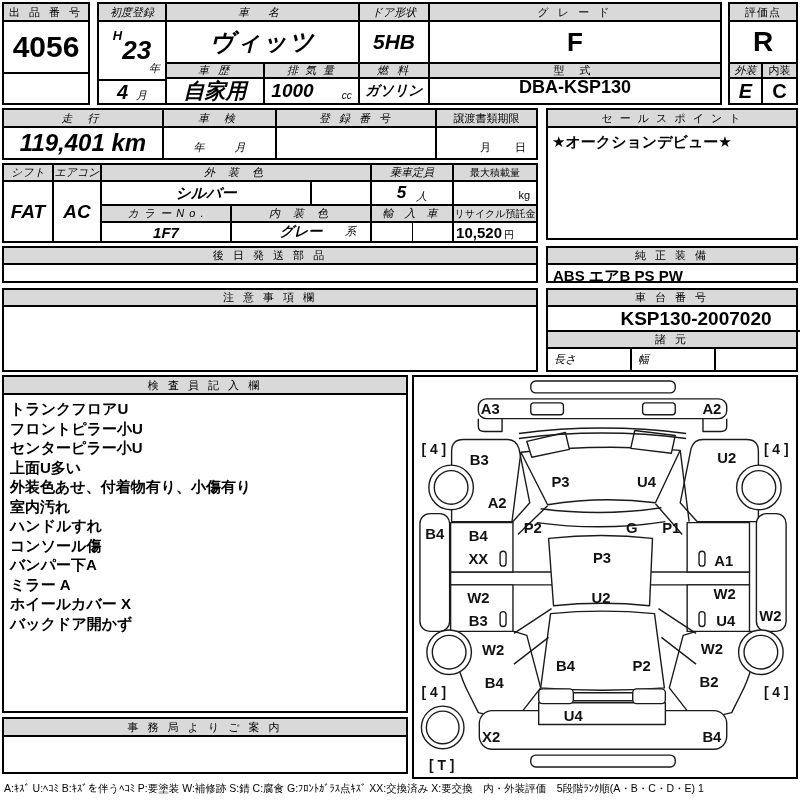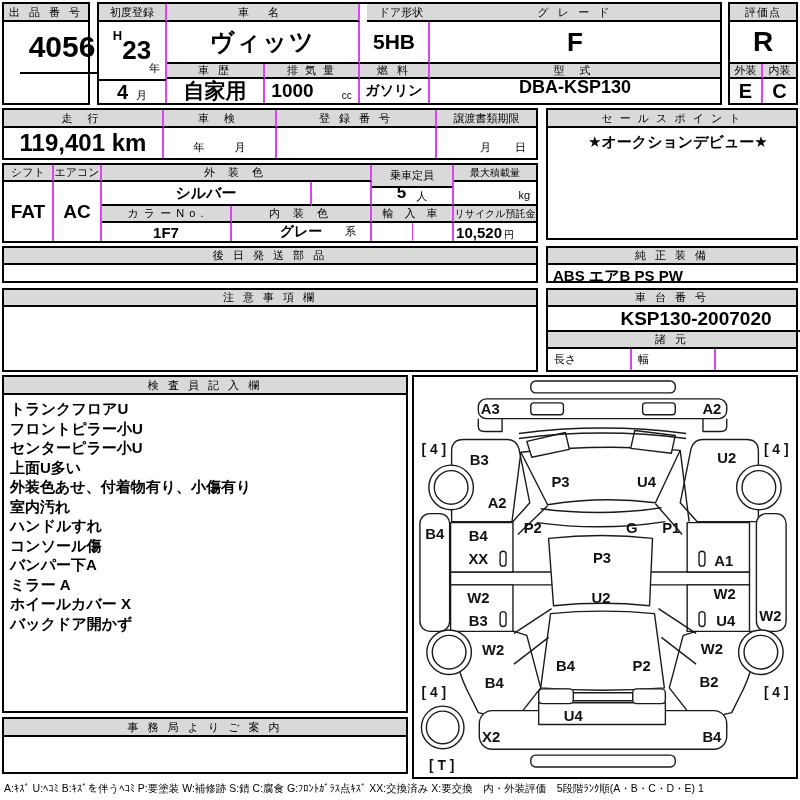--- a/index.html
+++ b/index.html
@@ -1,37 +1,37 @@
 <!DOCTYPE html>
 <html><head>
 <meta charset="utf-8">
 <style>
   html,body{margin:0;padding:0;background:#fff;}
   #sheet{position:relative;width:800px;height:800px;background:#fff;
          font-family:"Liberation Sans","DejaVu Sans",sans-serif;color:#000;}
   .box{position:absolute;box-sizing:border-box;border:2px solid #000;background:#fff;}
   .cell{position:absolute;box-sizing:border-box;display:flex;align-items:center;justify-content:center;overflow:hidden;white-space:nowrap;}
   .hd{background:#d9d9d9;font-size:11px;letter-spacing:3px;}
-  .br{border-right:2px solid #d946ef;}
+  .br{border-right:2px solid #000000;font-style:italic;}
   .bb{border-bottom:2px solid #000;}
   .v{font-weight:bold;}
   .small{font-size:11px;}
   .insp-line{font-weight:bold;font-size:15px;line-height:19.5px;white-space:nowrap;}
   #footer-legend{position:absolute;left:4px;top:782px;width:794px;font-size:10.5px;white-space:nowrap;}
   svg text{font-family:"Liberation Sans","DejaVu Sans",sans-serif;font-weight:bold;fill:#111;
            text-anchor:middle;dominant-baseline:central;}
 </style>
 </head>
 <body>
 
 <div id="sheet">
 
   <div class="box" style="left:2px;top:2px;width:88px;height:103px;">
     <div class="cell hd bb" style="left:0;top:0;width:84px;height:18px;">出 品 番 号</div>
-    <div class="cell v bb" style="left:0;top:18px;width:84px;height:52px;font-size:30px;margin-left:16px;">4056</div>
+    <div class="cell v bb" style="left:0;top:18px;width:84px;height:52px;font-size:30px;">4056</div>
   </div>
 
   <div class="box" style="left:97px;top:2px;width:625px;height:103px;">
     <div class="cell hd bb br" style="left:0;top:0;width:68px;height:18px;letter-spacing:0;">初度登録</div>
     <div class="cell br" style="left:0;top:18px;width:68px;height:57px;">
       <span class="v" style="font-size:13px;align-self:flex-start;margin-top:6px;">H</span>
       <span class="v" style="font-size:26px;">23</span>
       <span class="small" style="position:absolute;right:5px;bottom:3px;">年</span>
     </div>
     <div class="cell br" style="left:0;top:75px;width:68px;height:24px;border-top:2px solid #000;">
@@ -42,21 +42,21 @@
     <div class="cell hd bb br" style="left:68px;top:0;width:193px;height:18px;letter-spacing:8px;">車 名</div>
     <div class="cell v bb br" style="left:68px;top:18px;width:193px;height:42px;font-size:24px;letter-spacing:2px;">ヴィッツ</div>
     <div class="cell hd bb br" style="left:68px;top:60px;width:98px;height:15px;">車 歴</div>
     <div class="cell hd bb br" style="left:166px;top:60px;width:95px;height:15px;letter-spacing:2px;">排 気 量</div>
     <div class="cell v br" style="left:68px;top:75px;width:98px;height:24px;font-size:21px;">自家用</div>
     <div class="cell br" style="left:166px;top:75px;width:95px;height:24px;gap:24px;">
       <span class="v" style="font-size:19px;">1000</span>
       <span style="font-size:10px;margin-left:4px;margin-top:8px;">cc</span>
     </div>
 
-    <div class="cell hd bb br" style="left:261px;top:0;width:70px;height:18px;letter-spacing:0;margin-left:7px;">ドア形状</div>
+    <div class="cell hd bb br" style="left:261px;top:0;width:70px;height:18px;letter-spacing:0;">ドア形状</div>
     <div class="cell v bb br" style="left:261px;top:18px;width:70px;height:42px;font-size:21px;">5HB</div>
     <div class="cell hd bb br" style="left:261px;top:60px;width:70px;height:15px;">燃 料</div>
     <div class="cell v br" style="left:261px;top:75px;width:70px;height:24px;font-size:14px;">ガソリン</div>
 
     <div class="cell hd bb" style="left:331px;top:0;width:290px;height:18px;">グ レ ー ド</div>
     <div class="cell v bb" style="left:331px;top:18px;width:290px;height:42px;font-size:26px;">F</div>
     <div class="cell hd bb" style="left:331px;top:60px;width:290px;height:15px;letter-spacing:6px;">型 式</div>
     <div class="cell v" style="left:331px;top:75px;width:290px;height:16px;font-size:18px;">DBA-KSP130</div>
   </div>
 
@@ -81,41 +81,41 @@
     </div>
     <div class="cell br" style="left:273px;top:18px;width:160px;height:30px;"></div>
     <div class="cell small" style="left:433px;top:18px;width:99px;height:30px;align-items:flex-end;justify-content:flex-end;gap:24px;padding:0 10px 3px 0;">
       <span>月</span>
         <span>日</span>
     </div>
   </div>
 
   <div class="box" style="left:546px;top:108px;width:252px;height:132px;">
     <div class="cell hd bb" style="left:0;top:0;width:248px;height:18px;letter-spacing:2px;">セ ー ル ス ポ イ ン ト</div>
-    <div class="v" style="position:absolute;left:4px;top:23px;font-size:15px;margin-left:36px;">★オークションデビュー★</div>
+    <div class="v" style="position:absolute;left:4px;top:23px;font-size:15px;">★オークションデビュー★</div>
   </div>
 
   <div class="box" style="left:2px;top:163px;width:536px;height:80px;">
     <div class="cell hd bb br" style="left:0;top:0;width:50px;height:17px;letter-spacing:0;">シフト</div>
     <div class="cell hd bb br" style="left:50px;top:0;width:48px;height:17px;letter-spacing:0;">エアコン</div>
     <div class="cell v br" style="left:0;top:17px;width:50px;height:59px;font-size:19px;">FAT</div>
     <div class="cell v br" style="left:50px;top:17px;width:48px;height:59px;font-size:19px;">AC</div>
 
     <div class="cell hd bb br" style="left:98px;top:0;width:270px;height:17px;letter-spacing:5px;">外 装 色</div>
     <div class="cell v bb br" style="left:98px;top:17px;width:210px;height:24px;font-size:15px;">シルバー</div>
     <div class="cell bb br" style="left:308px;top:17px;width:60px;height:24px;"></div>
     <div class="cell hd bb br" style="left:98px;top:41px;width:130px;height:17px;letter-spacing:1px;">カ ラ ー N o .</div>
     <div class="cell hd bb br" style="left:228px;top:41px;width:140px;height:17px;letter-spacing:5px;">内 装 色</div>
     <div class="cell v br" style="left:98px;top:58px;width:130px;height:18px;font-size:15px;">1F7</div>
     <div class="cell br" style="left:228px;top:58px;width:140px;height:18px;">
       <span class="v" style="font-size:14px;">グレー</span>
       <span class="small" style="position:absolute;right:14px;bottom:2px;">系</span>
     </div>
 
-    <div class="cell hd bb br" style="left:368px;top:0;width:82px;height:23px;letter-spacing:0;">乗車定員</div>
+    <div class="cell hd bb br" style="left:368px;top:0;width:82px;height:17px;letter-spacing:0;">乗車定員</div>
     <div class="cell bb br" style="left:368px;top:17px;width:82px;height:24px;">
       <span class="v" style="font-size:17px;">5</span>
       <span class="small" style="margin-left:10px;margin-top:6px;">人</span>
     </div>
     <div class="cell hd bb br" style="left:368px;top:41px;width:82px;height:17px;letter-spacing:4px;">輸 入 車</div>
     <div class="cell br" style="left:368px;top:58px;width:41px;height:18px;border-right-width:1px;"></div>
     <div class="cell br" style="left:409px;top:58px;width:41px;height:18px;"></div>
 
     <div class="cell hd bb" style="left:450px;top:0;width:82px;height:17px;letter-spacing:0;font-size:10px;">最大積載量</div>
     <div class="cell bb small" style="left:450px;top:17px;width:82px;height:24px;justify-content:flex-end;align-items:flex-end;padding:0 6px 3px 0;">kg</div>

